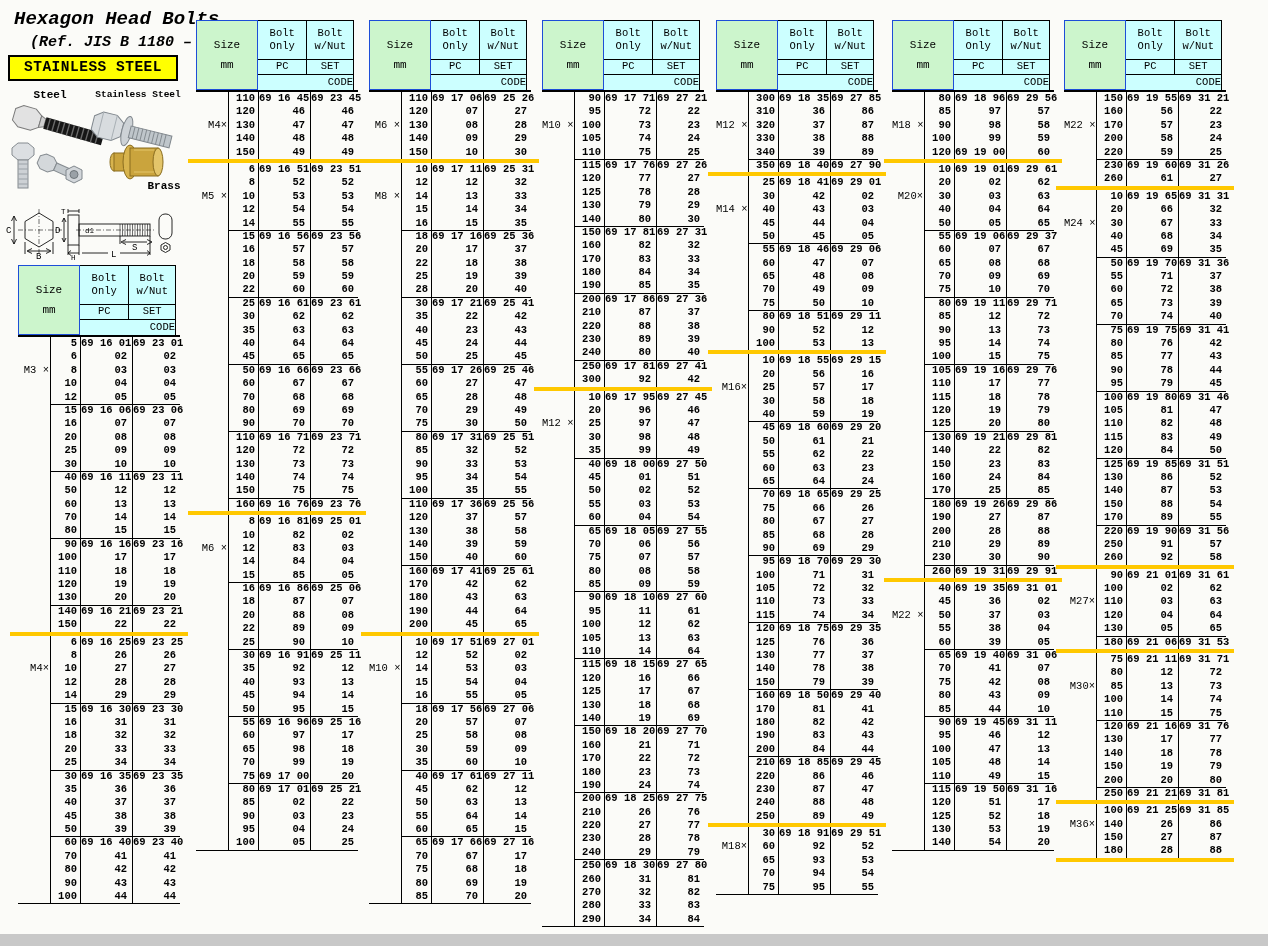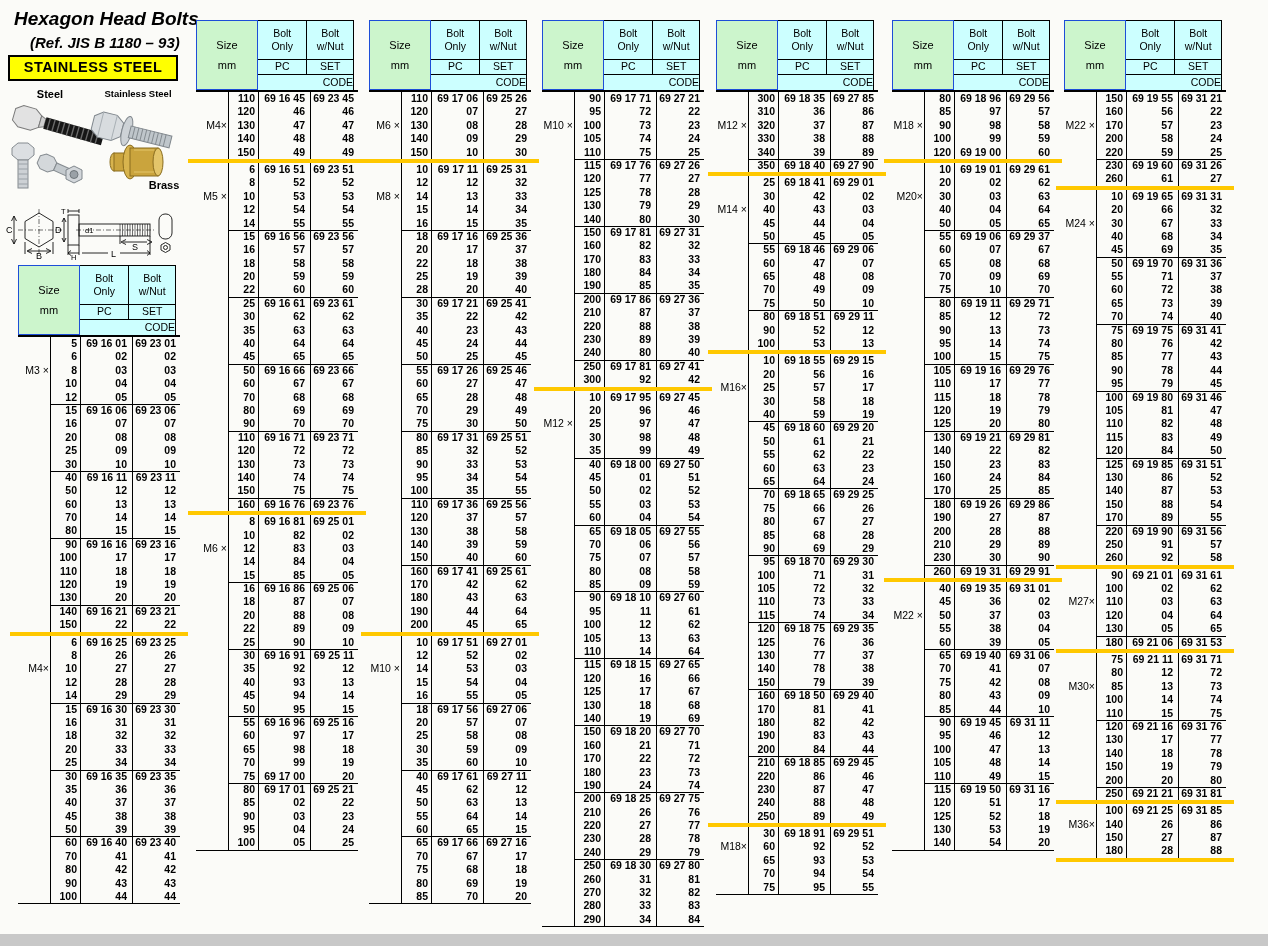--- a/index.html
+++ b/index.html
@@ -1,17 +1,17 @@
 <!DOCTYPE html>
 <html style="--green: #ccf5cc; --cyan: #ccffff; --yellow: #ffc800; --badge: #ffff00; --pagebg: #fbfbf8; --edge: #c8c8c8;"><head>
 <meta charset="utf-8">
 <style>
   html,body{margin:0;padding:0}
   .page{position:relative;width:1268px;height:946px;background:var(--pagebg,#fbfbf8);
-        overflow:hidden;font-family:Liberation Sans, sans-serif;color:#000}
+        overflow:hidden;font-family:Liberation Mono, monospace;color:#000}
   
   .title{position:absolute;left:14px;top:8px;font-size:19px;font-weight:bold;font-style:italic}
   .ref{position:absolute;left:30px;top:34px;font-size:15px;font-weight:bold;font-style:italic}
   .badge{position:absolute;left:8px;top:55px;width:170px;height:26px;background:var(--badge,#ffff00);
          border:2px solid #000;box-sizing:border-box;text-align:center;font-weight:bold;
          font-size:14.5px;line-height:21px;letter-spacing:.5px}
   .photos{position:absolute;left:4px;top:86px;width:184px;height:120px}
   .diagram{position:absolute;left:2px;top:206px;width:190px;height:54px}
   .plab{font-size:11px;font-weight:bold}
   .plab2{font-size:9.5px;font-weight:bold}

